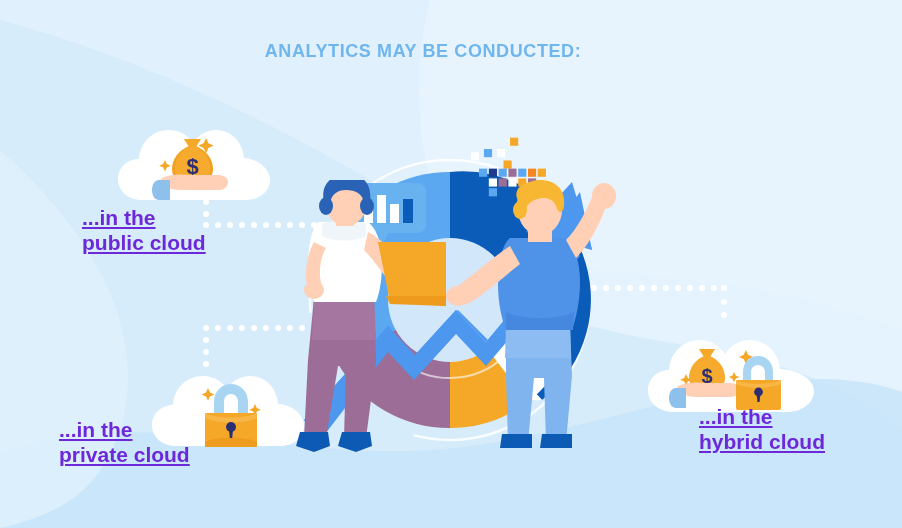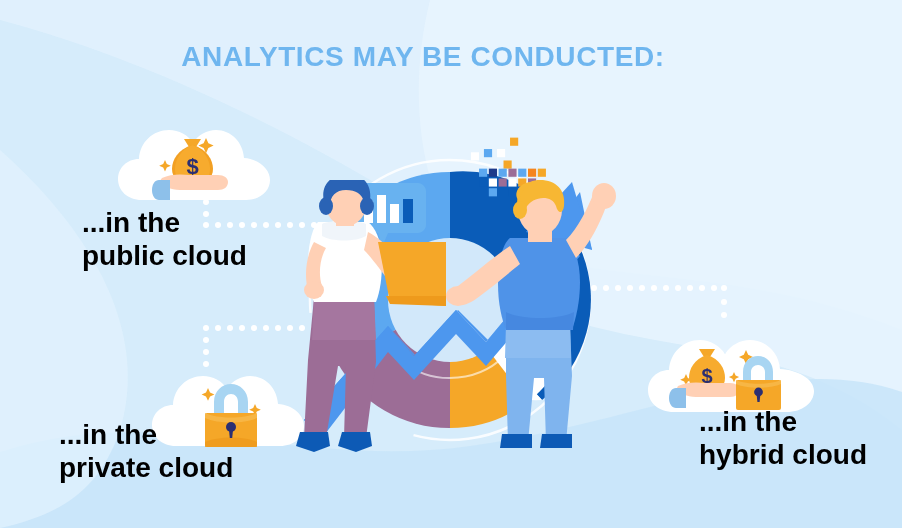--- a/index.html
+++ b/index.html
@@ -9,31 +9,32 @@
     background:#d6ecfb;
   }
   #stage{position:relative;width:902px;height:528px;overflow:hidden;background:#d6ecfb;}
 
   
   .bg-layer{position:absolute;inset:0;width:902px;height:528px;}
 
   
   #title{
     position:absolute;left:0;top:41px;width:846px;text-align:center;
-    font-size:28px;font-weight:bold;letter-spacing:.6px;
+    font-size:18px;font-weight:bold;letter-spacing:.6px;
     color:#6fb6ef;
     white-space:nowrap;
   }
 
   
   .label{
     position:absolute;
-    font-size:28px;font-weight:bold;line-height:1.18;
-    color:#000000;
+    font-size:21px;font-weight:bold;line-height:1.18;
+    color:#6d28d9;
     white-space:pre-line;
+    text-decoration:underline;
   }
   #label-public{left:82px;top:206px;}
   #label-private{left:59px;top:418px;}
   #label-hybrid{left:699px;top:405px;}
 
   
   .dots{position:absolute;}
 
   
   .cloud-icon{position:absolute;}

